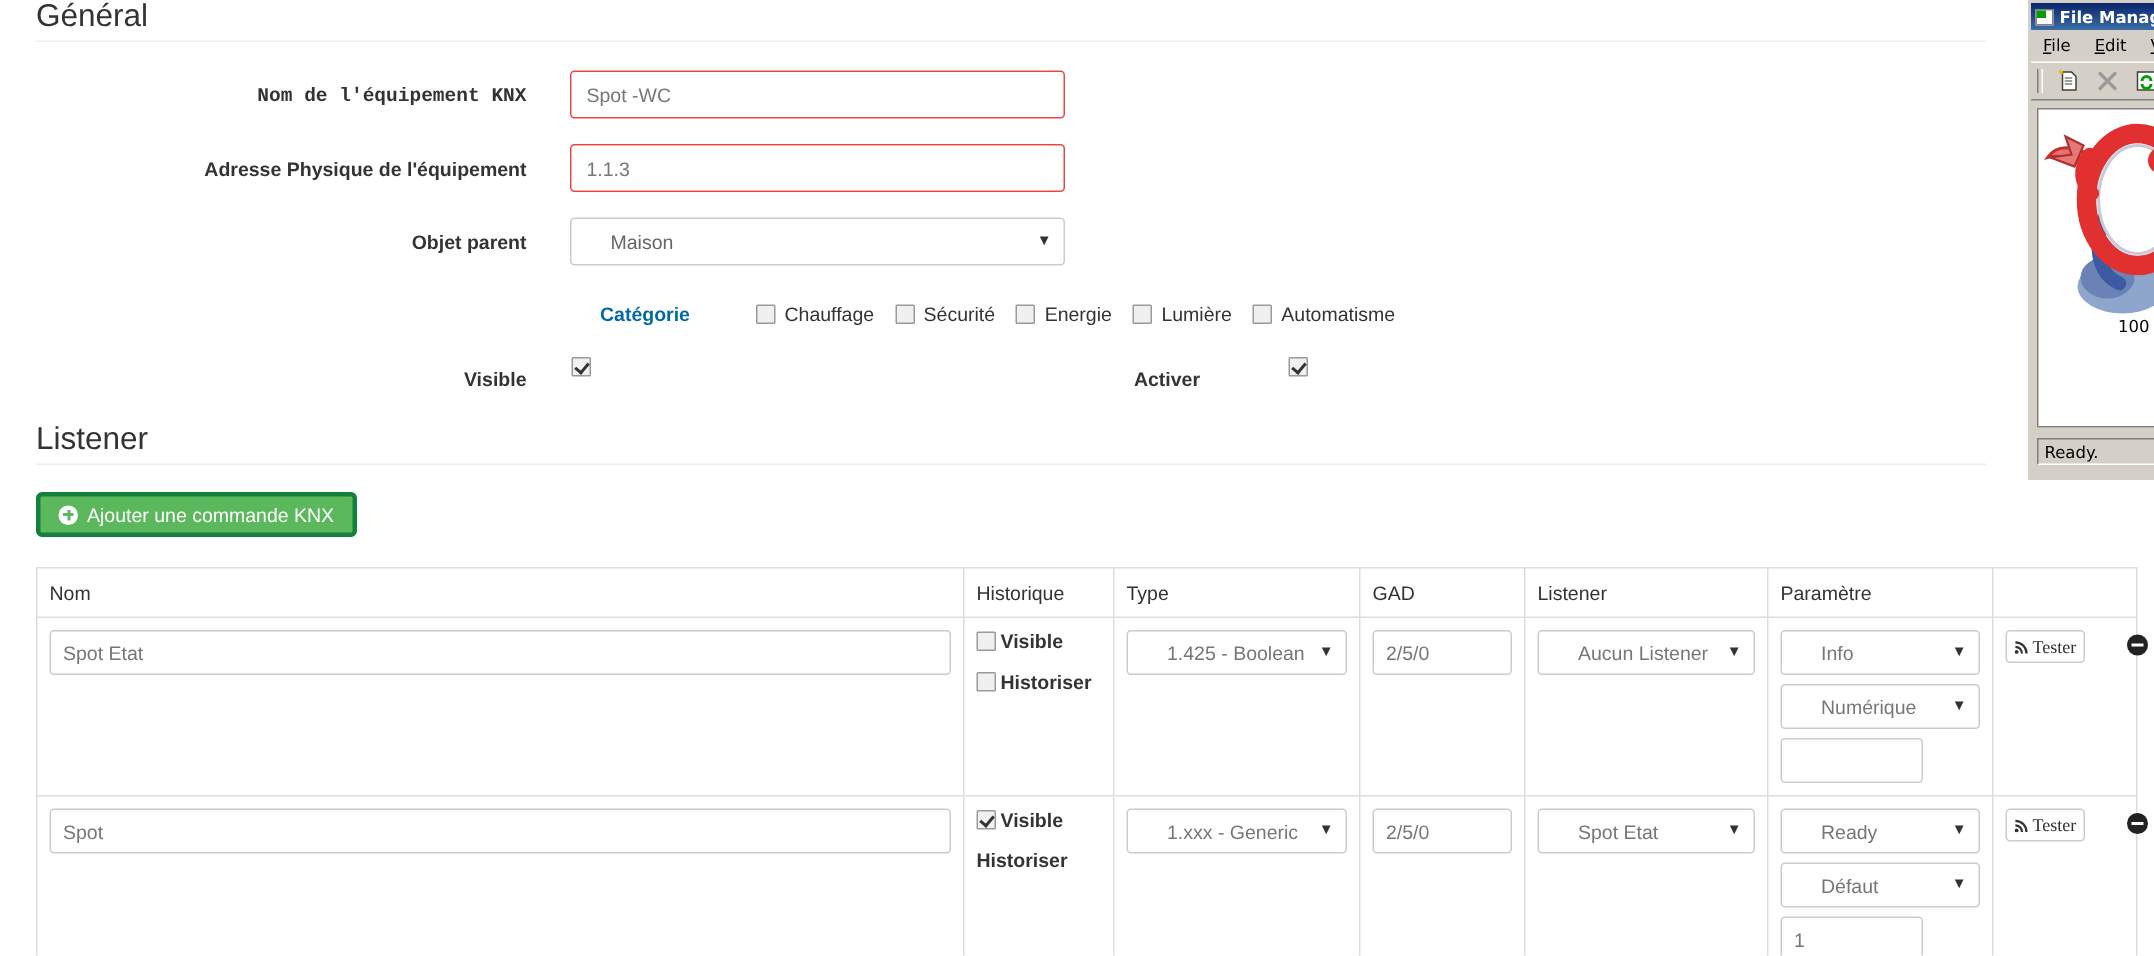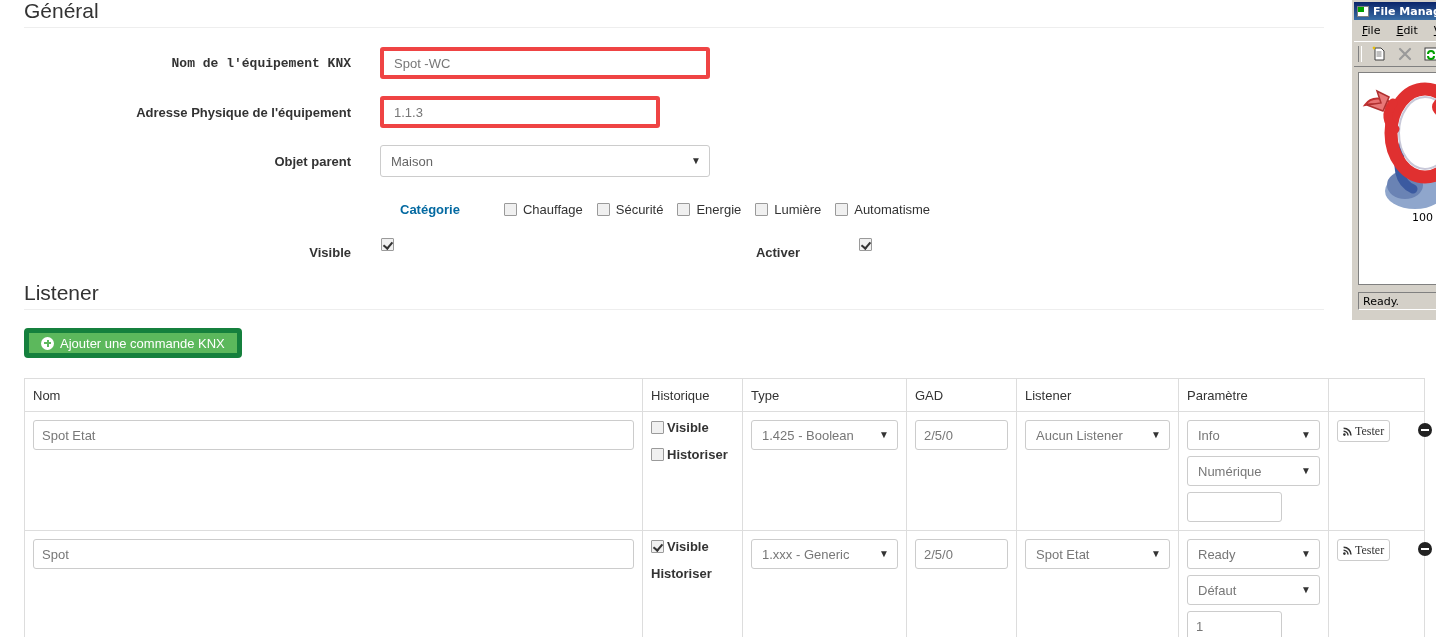--- a/index.html
+++ b/index.html
@@ -39,21 +39,21 @@
     position: absolute;
     font-weight: bold;
     font-size: 13px;
     color: #333333;
     text-align: right;
     white-space: nowrap;
   }
   .form-control {
     position: absolute;
     box-sizing: border-box;
-    border: 4px solid #ef4444;
+    border: 1px solid #ef4444;
     border-radius: 3px;
     background: #ffffff;
     color: #555555;
     font-family: "Liberation Sans", sans-serif;
     font-size: 13px;
     padding: 0 10px;
     outline: none;
   }
   .form-control.placeholderish { color: #777777; }
   .sel-wrap { position: absolute; }
@@ -69,21 +69,21 @@
   }
   .sel-box {
     box-sizing: border-box;
     width: 100%;
     height: 100%;
     border: 1px solid #cccccc;
     border-radius: 3px;
     background: #ffffff;
     color: #666666;
     font-size: 13px;
-    padding: 0 22px 0 10px;
+    padding: 0 22px 0 26px;
     display: flex;
     align-items: center;
     white-space: nowrap;
     overflow: hidden;
   }
 
   
   .cb {
     display: inline-block;
     width: 13px;
@@ -127,21 +127,21 @@
   .cat-item span { font-size: 13px; color: #333333; }
 
   
   .btn-green {
     position: absolute;
     left: 24px;
     top: 328px;
     height: 30px;
     box-sizing: border-box;
     background: #5cb85c;
-    border: 5px solid #15803d;
+    border: 3px solid #15803d;
     border-radius: 4px;
     color: #ffffff;
     font-size: 13px;
     padding: 0 12px;
     display: flex;
     align-items: center;
     cursor: pointer;
   }
   .plus-circle {
     display: inline-block;
@@ -366,21 +366,21 @@
 </head>
 <body>
 
 <div class="section-title" style="top:0px;">Général</div>
 <div class="section-rule" style="top:27px;width:1300px;"></div>
 
 <div class="form-label" style="left:60px;top:56px;width:291px;font-family:Liberation Mono, monospace;">Nom de l'équipement KNX</div>
 <input class="form-control placeholderish" style="left: 380px; top: 47px; width: 330px; height: 32px;" value="Spot -WC">
 
 <div class="form-label" style="left:60px;top:105px;width:291px;">Adresse Physique de l'équipement</div>
-<input class="form-control placeholderish" style="left: 380px; top: 96px; width: 280px; height: 32px;" value="1.1.3">
+<input class="form-control placeholderish" style="left: 380px; top: 96px; width: 330px; height: 32px;" value="1.1.3">
 
 <div class="form-label" style="left:60px;top:154px;width:291px;">Objet parent</div>
 <div class="sel-wrap" style="left:380px;top:145px;width:330px;height:32px;">
   <div class="sel-box">Maison</div>
   <span class="caret">▼</span>
 </div>
 
 <div id="category-row">
   <span class="cat-label">Catégorie</span>
   <span class="cat-item">

